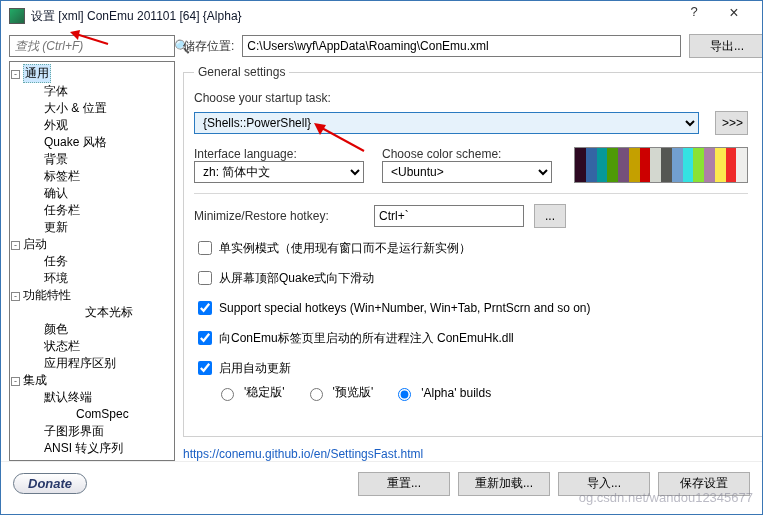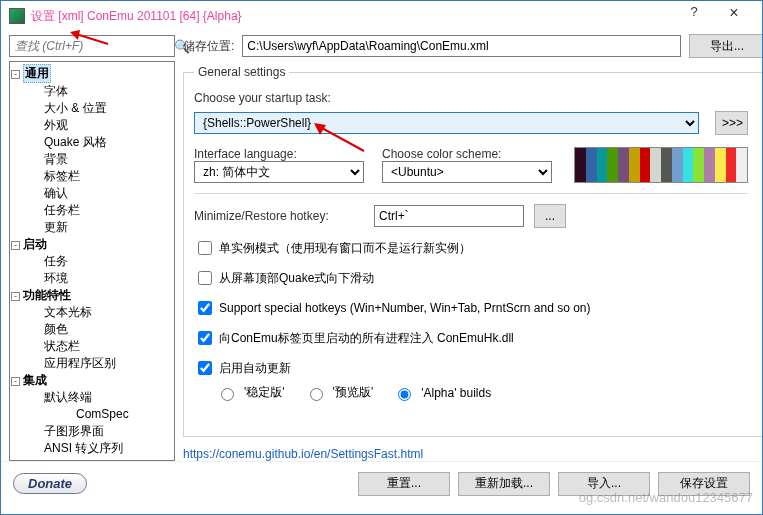--- a/index.html
+++ b/index.html
@@ -18,21 +18,21 @@
     align-items: center;
     height: 30px;
     padding: 0 8px;
     background: #fff;
   }
   .titlebar .icon {
     width: 16px; height: 16px; margin-right: 6px;
     background: linear-gradient(135deg,#2a6 0%,#264 100%);
     border: 1px solid #555;
   }
-  .titlebar .title { flex: 1; color: #ec4899; }
+  .titlebar .title { flex: 1; color: #0f172a; }
   .titlebar .btn { width: 40px; height: 24px; text-align: center; font-size: 13px; color: #333; cursor: pointer; }
   .content {
     display: flex;
     height: 430px;
     padding: 4px 8px 0 8px;
     gap: 8px;
   }
   .leftcol { width: 166px; display: flex; flex-direction: column; }
   .search {
     display: flex; align-items: center;
@@ -54,21 +54,21 @@
   }
   .tree ul { list-style: none; margin: 0; padding: 0 0 0 14px; }
   .tree li { line-height: 17px; white-space: nowrap; }
   .tree .toggle {
     display: inline-block; width: 9px; height: 9px;
     border: 1px solid #888; text-align: center; line-height: 7px;
     font-size: 9px; margin-right: 3px; margin-left: -13px;
     color: #555; background: #fff;
   }
   .tree .sel { background: #cce8ff; border: 1px dotted #6aa; display: inline-block; padding: 0 1px;}
-  .tree .bold { font-weight: bold; }
+  .tree .bold { font-weight: normal; }
   .rightcol { flex: 1; display: flex; flex-direction: column; }
   .toprow { display: flex; align-items: center; gap: 8px; height: 22px; margin-bottom: 8px; }
   .lbl { color: #333; }
   .txt, select {
     border: 1px solid #7a7a7a; height: 22px; padding: 0 4px;
     font-size: 12px; font-family: inherit; background: #fff;
   }
   .txt.path { flex: 1; }
   .btn-std {
     border: 1px solid #adadad; background: #e1e1e1;
@@ -152,21 +152,21 @@
               <li style="padding-left: 6px;">标签栏</li>
               <li style="padding-left: 6px;">确认</li>
               <li style="padding-left: 6px;">任务栏</li>
               <li style="padding-left: 6px;">更新</li>
             </ul></li>
           <li><span class="toggle">-</span><span class="bold">启动</span><ul>
               <li style="padding-left: 6px;">任务</li>
               <li style="padding-left: 6px;">环境</li>
             </ul></li>
           <li><span class="toggle">-</span><span class="bold">功能特性</span><ul>
-              <li style="padding-left: 6px;">文本光标</li>
+              <li style="padding-left: 6px; text-align: center;">文本光标</li>
               <li style="padding-left: 6px;">颜色</li>
               <li style="padding-left: 6px;">状态栏</li>
               <li style="padding-left: 6px;">应用程序区别</li>
             </ul></li>
           <li><span class="toggle">-</span><span class="bold">集成</span><ul>
               <li style="padding-left: 6px;">默认终端</li>
               <li style="padding-left: 6px; margin-left: 32px;">ComSpec</li>
               <li style="padding-left: 6px;">子图形界面</li>
               <li style="padding-left: 6px;">ANSI 转义序列</li>
             </ul></li>

